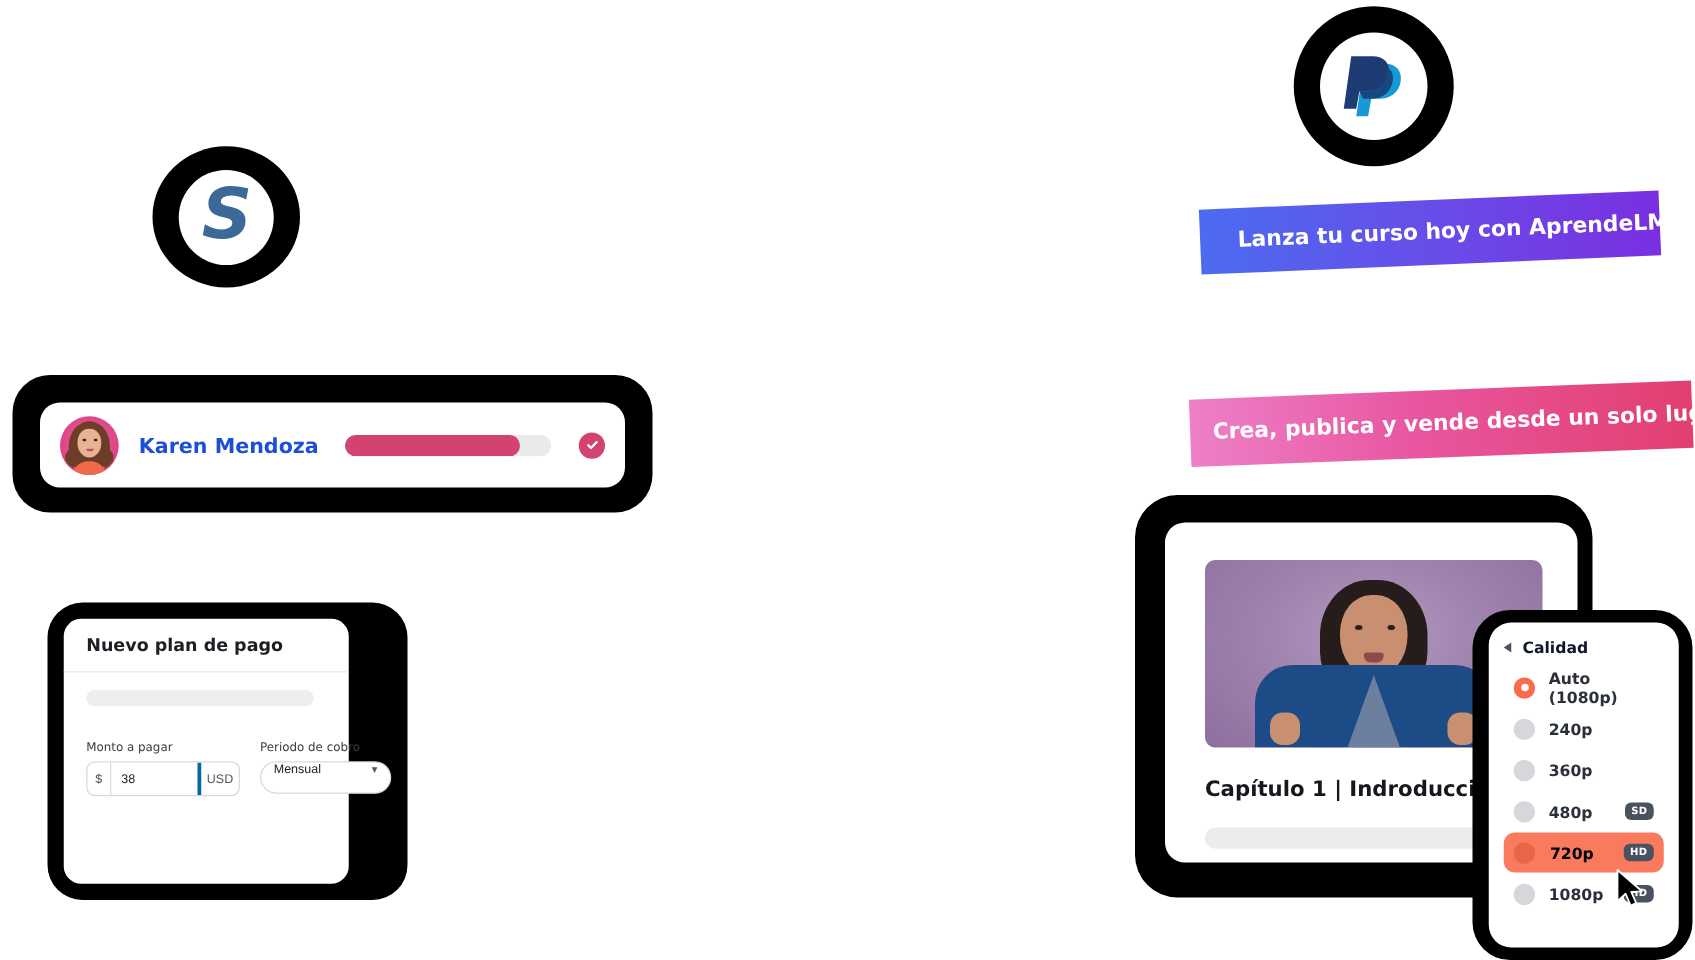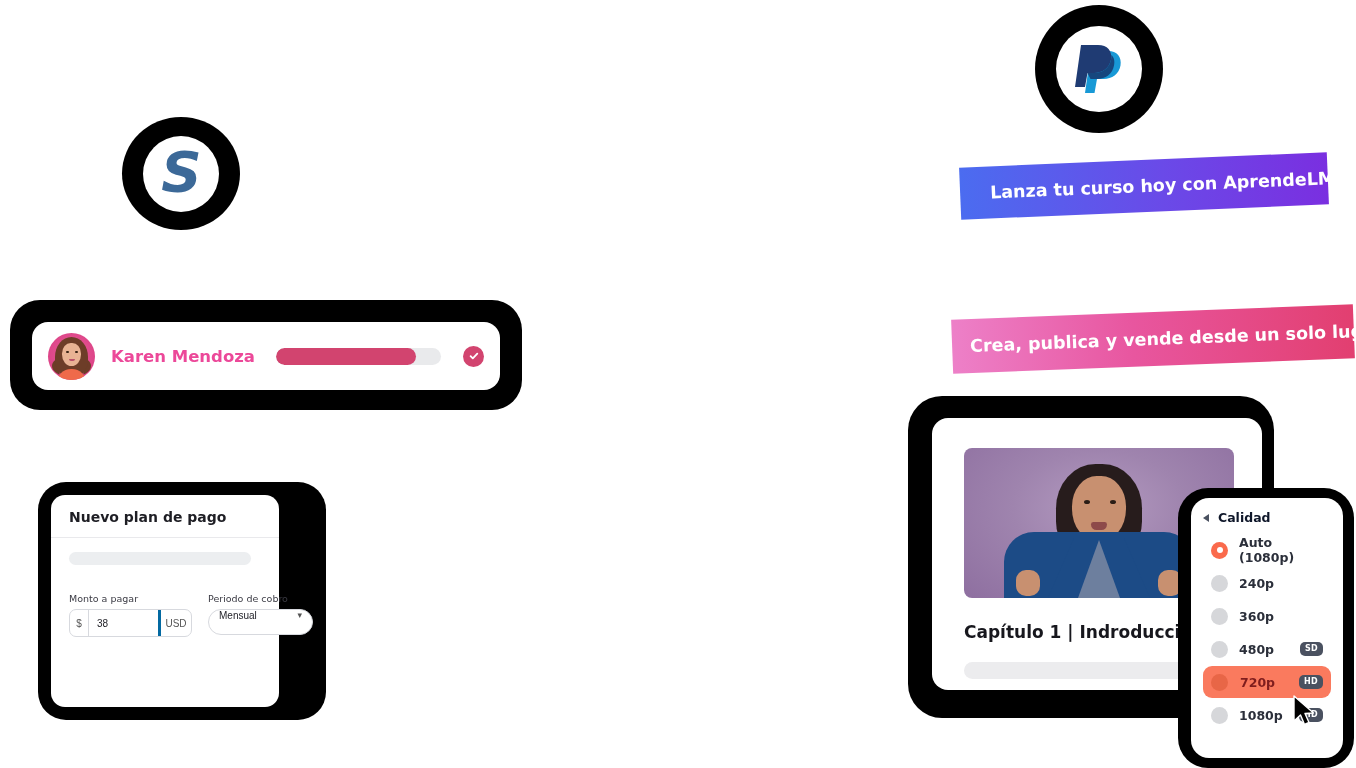--- a/index.html
+++ b/index.html
@@ -93,21 +93,21 @@
   #karen-avatar .body{
     position:absolute;left:9px;top:36px;width:29px;height:16px;
     background:#ef6a4a;border-radius:14px 14px 0 0;
   }
   #karen-avatar .shoulderhair{
     position:absolute;left:4px;top:22px;width:39px;height:22px;
     background:#6d3d28;border-radius:50%;
     clip-path:polygon(0 0,28% 0,18% 100%,0 100%,100% 100%,82% 100%,72% 0,100% 0,100% 100%,0 100%);
   }
   #karen-name{
-    margin-left:16px;font-size:16.5px;font-weight:700;color:#ec4899;
+    margin-left:16px;font-size:16.5px;font-weight:700;color:#1d4ed8;
     font-family:"DejaVu Sans",sans-serif;
   }
   #karen-progress-track{
     margin-left:auto;width:165px;height:17px;border-radius:10px;background:#e9eaec;
     position:relative;overflow:hidden;flex:0 0 auto;
   }
   #karen-progress-fill{position:absolute;left:0;top:0;height:100%;background:#d2446f;border-radius:10px;}
   #karen-check{
     margin-left:22px;width:21px;height:21px;border-radius:50%;background:#d2446f;
     display:flex;align-items:center;justify-content:center;flex:0 0 auto;
@@ -218,21 +218,21 @@
     display:flex;align-items:center;height:32px;border-radius:9px;padding:0 8px;box-sizing:border-box;
     margin-bottom:1px;
   }
   .q-row.selected{background:#fa7a5e;}
   .q-radio{width:17px;height:17px;border-radius:50%;background:#d6d7da;flex:0 0 auto;
            display:flex;align-items:center;justify-content:center;}
   .q-row.active .q-radio{background:#fa6a4c;}
   .q-row.active .q-radio::after{content:"";width:6px;height:6px;border-radius:50%;background:#ffffff;}
   .q-row.selected .q-radio{background:#e86647;}
   .q-label{margin-left:11px;font-size:12.5px;font-weight:700;color:#2b2f3a;font-family:"DejaVu Sans",sans-serif;}
-  .q-row.selected .q-label{color:#7f1d1d;margin-left:12px;}
+  .q-row.selected .q-label{color:#000000;margin-left:12px;}
   .q-badge{
     margin-left:auto;background:#4a5160;color:#ffffff;border-radius:5px;
     font-size:8px;font-weight:700;padding:3px 5px;line-height:1;
     font-family:"DejaVu Sans",sans-serif;letter-spacing:.3px;
   }
 
   
   #cursor{position:absolute;left:1292px;top:695px;width:26px;height:32px;}
 </style>
 </head>

